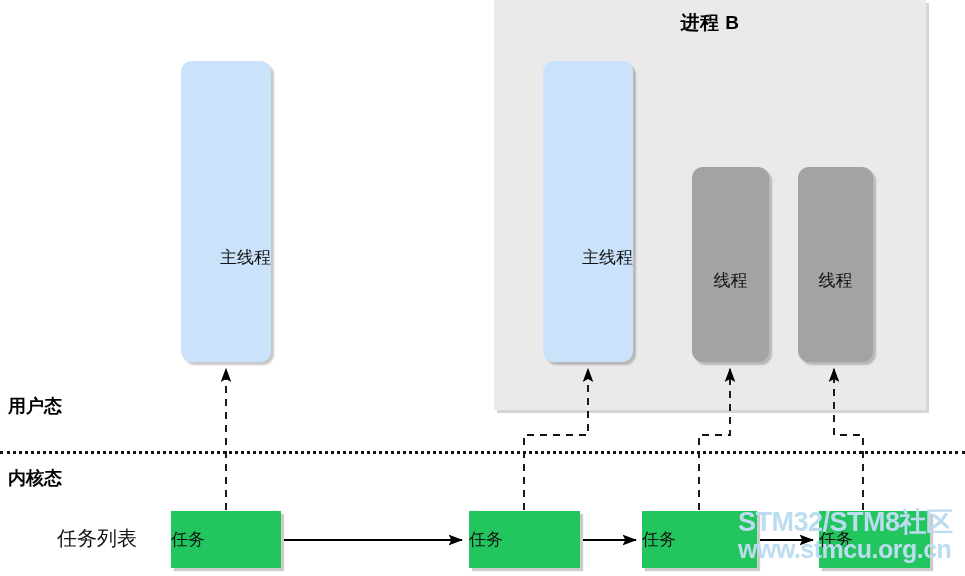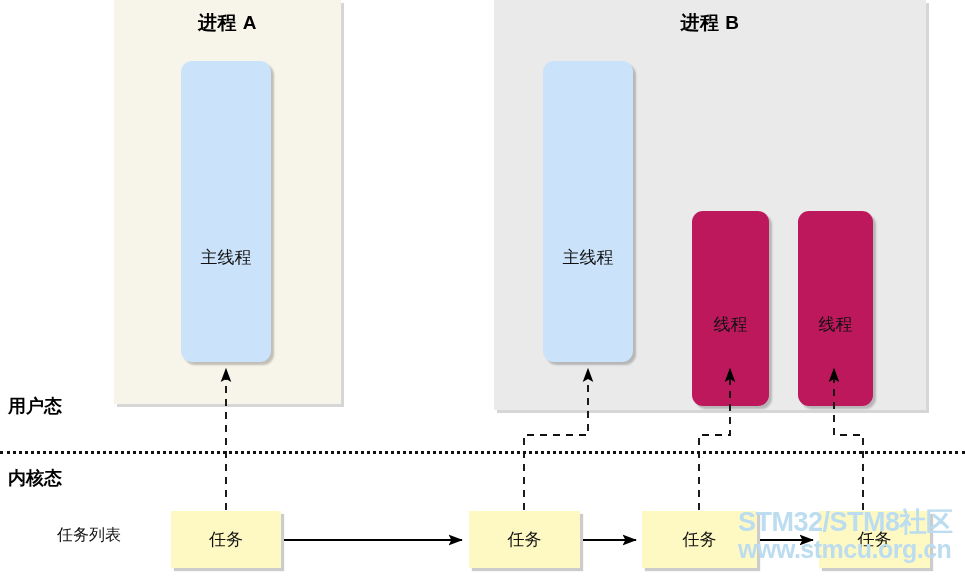--- a/index.html
+++ b/index.html
@@ -50,22 +50,22 @@
     box-shadow: 3px 3px 2px 0 rgba(0,0,0,0.22);
     display: flex;
     align-items: center;
     justify-content: center;
   }
   .threadbox span {
     font-size: 17px;
     color: #111111;
     white-space: nowrap;
   }
-  .thread-main { background: #cbe3fa; }
-  .thread-sub  { background: #be185d; margin-top: 44px; }
+  .thread-main { background: #cbe3fa; justify-content: flex-end; }
+  .thread-sub  { background: #a3a3a3; }
 
   #main-a   { left: 181px; top: 61px;  width: 90px;  height: 301px; }
   #main-b   { left: 543px; top: 61px;  width: 90px;  height: 301px; }
   #thr-b1   { left: 692px; top: 167px; width: 77px;  height: 195px; }
   #thr-b2   { left: 798px; top: 167px; width: 75px;  height: 195px; }
 
   #main-a span  { margin-top: 92px; }
   #main-b span  { margin-top: 92px; }
   #thr-b1 span  { margin-top: 31px; }
   #thr-b2 span  { margin-top: 31px; }
@@ -84,32 +84,31 @@
     font-weight: bold;
     color: #000000;
   }
   #label-user   { top: 394px; }
   #label-kernel { top: 466px; text-align: right; }
 
   
   #tasklist-label {
     position: absolute;
     left: 57px; top: 525px;
-    font-size: 16px;
+    font-size: 20px;
     color: #111111;
   }
   .taskbox {
     position: absolute;
     top: 511px;
     height: 57px;
-    background: #fef9c3;
+    background: #22c55e;
     box-shadow: 3px 3px 1px 0 rgba(0,0,0,0.20);
     display: flex;
     align-items: center;
-    justify-content: center;
   }
   .taskbox span {
     font-size: 17px;
     color: #111111;
     white-space: nowrap;
   }
   #task-1 { left: 171px; width: 110px; }
   #task-2 { left: 469px; width: 111px; }
   #task-3 { left: 642px; width: 115px; }
   #task-4 { left: 819px; width: 111px; }
@@ -134,23 +133,20 @@
     user-select: none;
   }
   #watermark .wm1 { font-size: 27px; display: block; letter-spacing: -0.5px; }
   #watermark .wm2 { font-size: 25px; display: block; letter-spacing: -0.5px; }
 </style>
 </head>
 <body>
 
 <div id="stage">
 
-  <div class="panel" id="panel-a">
-    <div class="panel-title">进程 A</div>
-  </div>
 
   <div class="panel" id="panel-b">
     <div class="panel-title">进程 B</div>
   </div>
 
   <div class="threadbox thread-main" id="main-a">
     <span>主线程</span>
   </div>
 
   <div class="threadbox thread-main" id="main-b">

